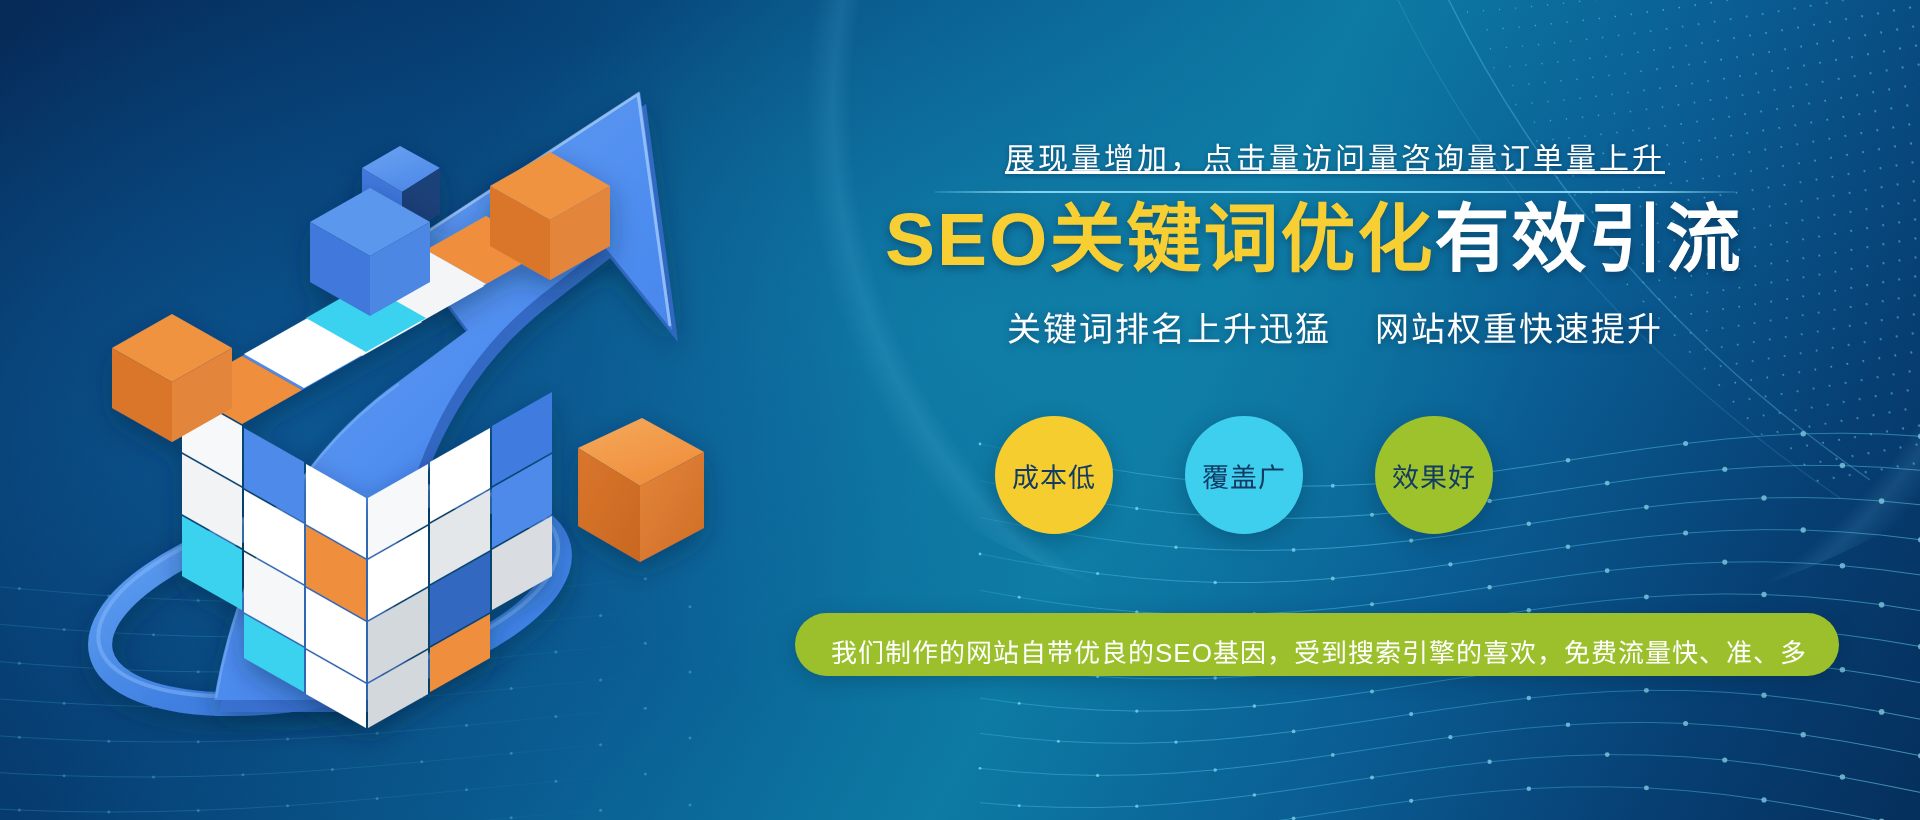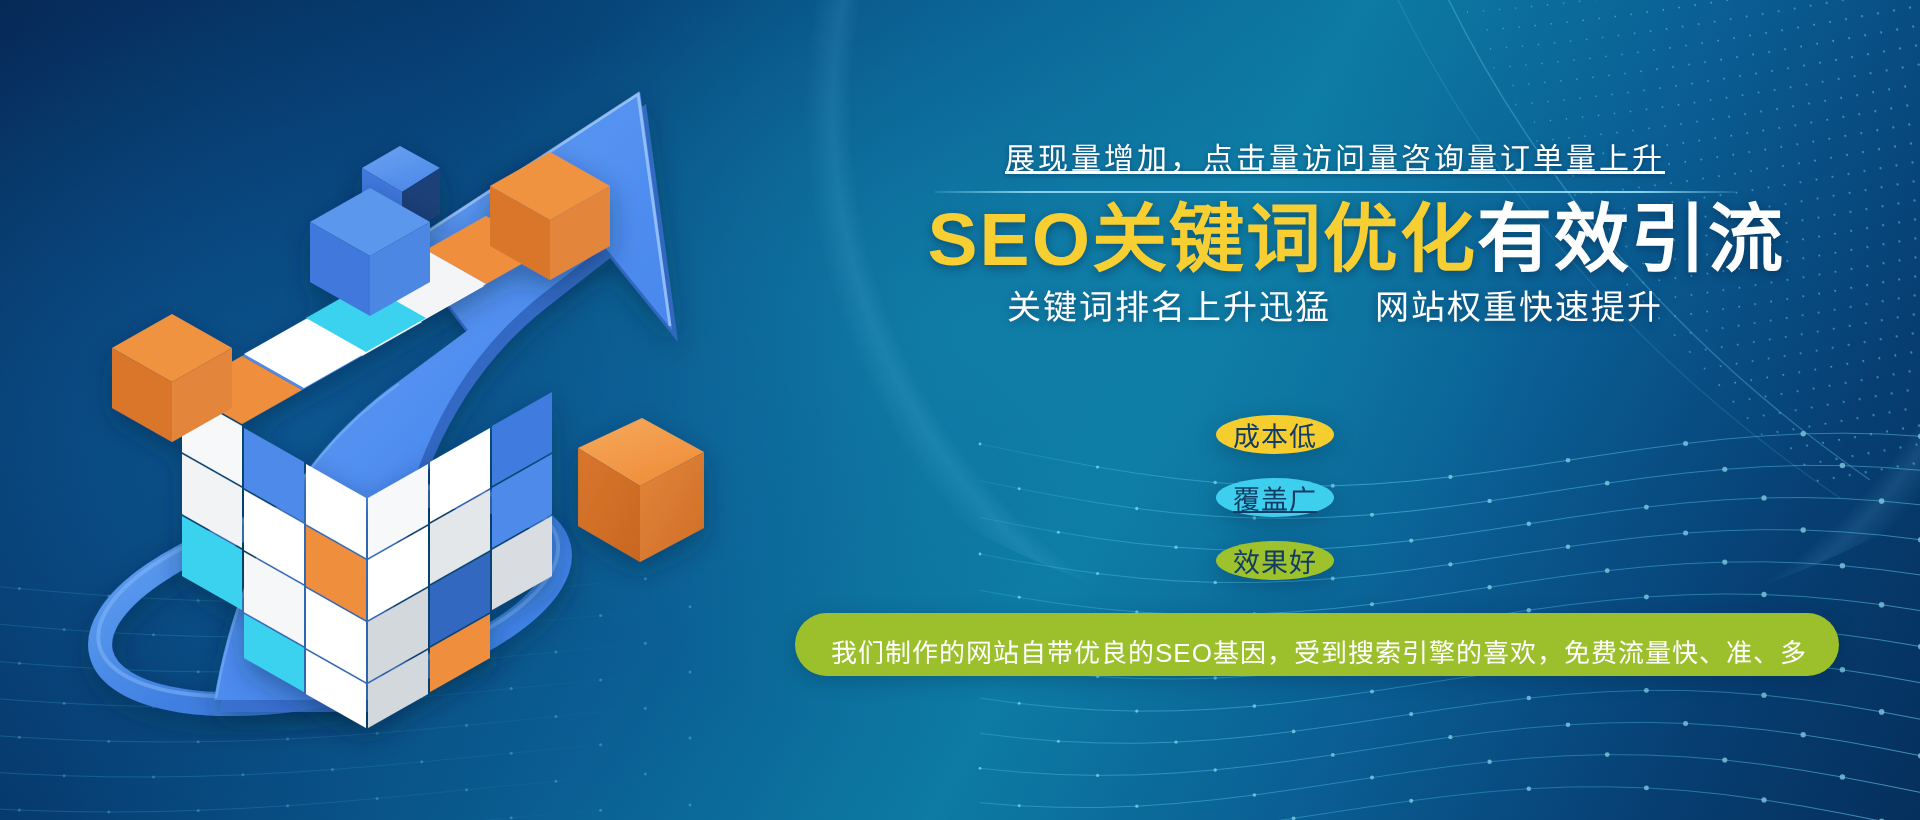--- a/index.html
+++ b/index.html
@@ -45,47 +45,47 @@
     color:#ffffff; font-size:30px; letter-spacing:3px; font-weight:400;
     text-align:center; white-space:nowrap; line-height:1.25;
     text-shadow:0 1px 5px rgba(0,30,60,.45);
     text-decoration:underline;
   }
   .rule{
     height:2px; width:800px; margin:13px auto 6px;
     background:linear-gradient(90deg, rgba(120,215,245,.15) 0%, rgba(150,225,250,.85) 12%, rgba(150,225,250,.9) 88%, rgba(120,215,245,.15) 100%);
   }
   .headline{
-    text-align:right; white-space:nowrap; font-size:75px; font-weight:bold;
+    text-align:left; white-space:nowrap; font-size:75px; font-weight:bold;
     letter-spacing:2px; line-height:1.08;
   }
   .headline .hl-gold{ color:#f7cf33; text-shadow:0 3px 10px rgba(0,25,50,.40); }
   .headline .hl-white{ color:#ffffff; text-shadow:0 3px 10px rgba(0,25,50,.40); }
 
   .subline{
-    text-align:center; white-space:nowrap;
+    margin-top:22px; text-align:center; white-space:nowrap;
     color:#ffffff; font-size:34px; letter-spacing:2px;
     text-shadow:0 2px 8px rgba(0,30,60,.45);
   }
   .subline .gap{ display:inline-block; width:44px; }
 
   
   .badges{
     position:absolute; left:995px; top:415px; width:560px; height:120px;
-    display:flex; align-items:center; gap:24px;flex-direction:column;
+    display:flex; align-items:center; gap:72px;
   }
   .badge{
     width:118px; height:118px; border-radius:50%;
     display:flex; align-items:center; justify-content:center;
     color:#123c63; font-size:27px; letter-spacing:1px; font-weight:400;
     box-shadow:0 6px 22px rgba(0,28,55,.28);
     white-space:nowrap;
   }
   .badge-cost { background:#f5cd2e; }
-  .badge-reach{ background:#3fcfee;text-decoration:underline; }
+  .badge-reach{ background:#3fcfee; }
   .badge-effect{ background:#9ec22c;text-align:right; }
 
   
   .pill{
     position:absolute; left:795px; top:613px; height:63px;
     border-radius:32px; background:#9bc02b;
     display:flex; align-items:center; padding:12px 32px 0 36px;
     box-shadow:0 5px 20px rgba(0,30,55,.25);
   }
   .pill-text{

